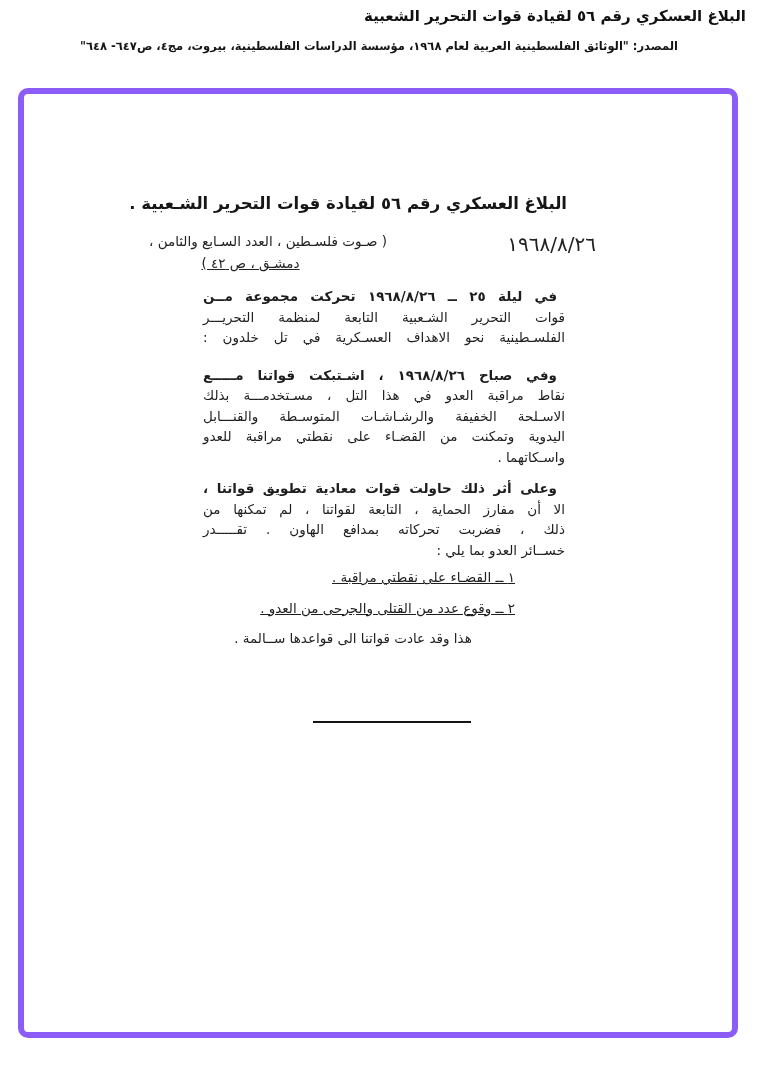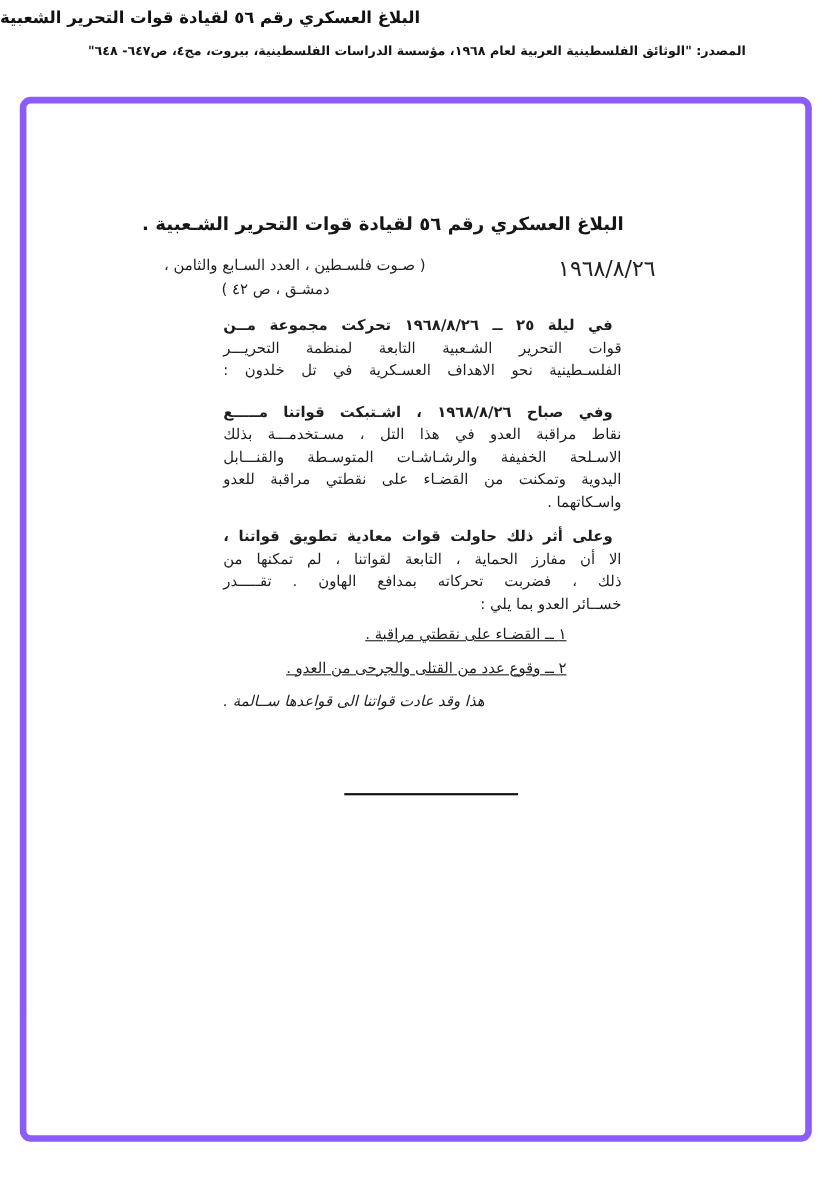--- a/index.html
+++ b/index.html
@@ -13,21 +13,21 @@
     position: relative;
     font-family: "DejaVu Sans", sans-serif;
     color: #1b1b1b;
     overflow: hidden;
   }
   .top-header {
     position: absolute;
     top: 6px;
     left: 0;
     width: 746px;
-    text-align: left;
+    text-align: right;
     direction: rtl;
     font-weight: bold;
     font-size: 15px;
     line-height: 20px;
     color: #111;
   }
   .top-source {
     position: absolute;
     top: 39px;
     left: 0;
@@ -76,20 +76,21 @@
     width: 322px;
     direction: rtl;
     text-align: center;
     font-size: 13.5px;
     line-height: 22px;
     color: #222;
   }
   .press-citation .cit-line2 {
     display: block;
     padding-right: 35px;
+    text-decoration: underline;
   }
   .press-citation .cit-line1 { display: block; }
   .doc-body {
     position: absolute;
     top: 192px;
     right: 167px;
     width: 362px;
     direction: rtl;
     font-size: 13.5px;
     line-height: 20.5px;
@@ -111,24 +112,23 @@
     display: block;
     padding-right: 50px;
     text-align: right;
     margin-bottom: 10px;
     line-height: 20.5px;
     text-decoration: underline;
   }
   .closing-line {
     display: block;
     padding-right: 62px;
-    text-align: left;
+    text-align: center;
     margin-top: 1px;
     line-height: 20.5px;
-    font-style: italic;
   }
   .separator-rule {
     position: absolute;
     top: 627px;
     left: 289px;
     width: 158px;
     height: 2px;
     background: #141414;
   }
 </style>

